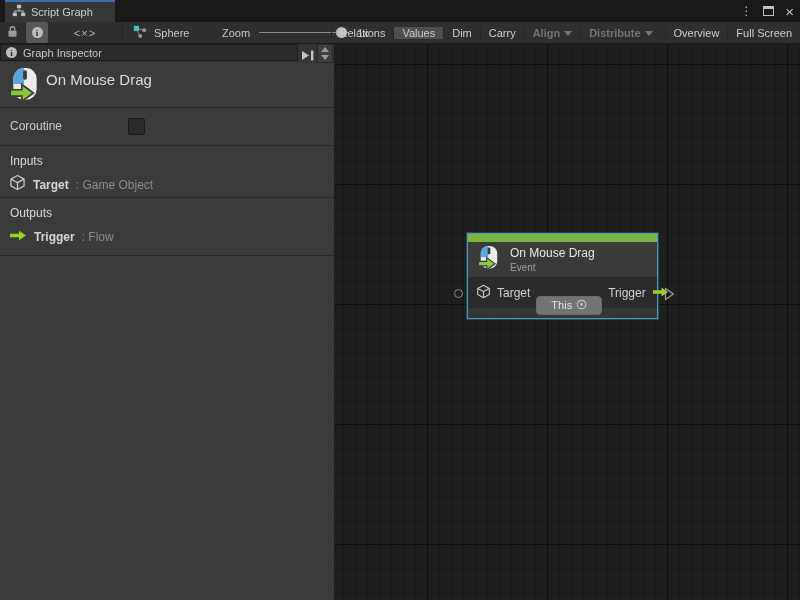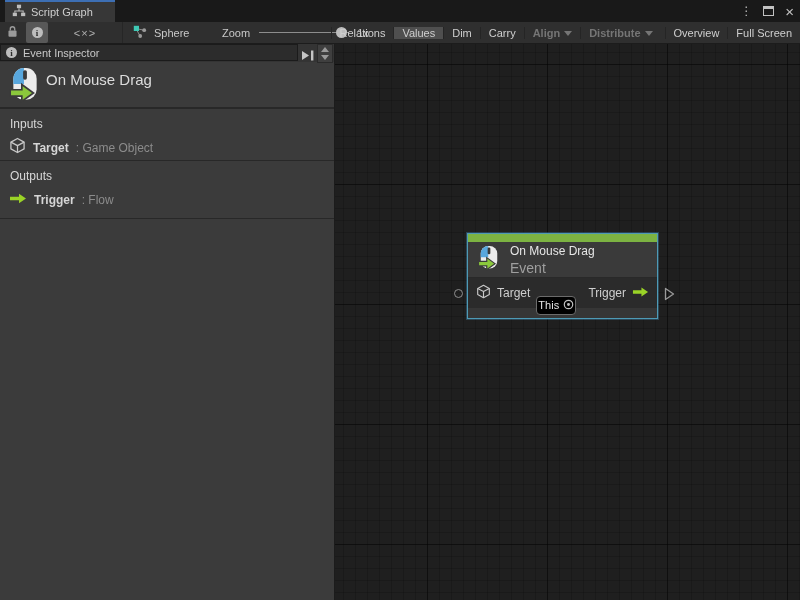--- a/index.html
+++ b/index.html
@@ -100,27 +100,27 @@
     background-position:92px 20px, 92px 20px, 8px 8px, 8px 8px;
   }
   .node {
     position:absolute; left:132px; top:189px; width:191px;
     border:1px solid #4e9ab5; box-shadow:0 0 0 1px rgba(70,150,195,0.35);
     background:#3a3a3a;
   }
   .node-accent { height:8px; background:#7cb342; }
   .node-header { height:36px; display:flex; align-items:center; gap:9px; padding:0 9px; background:#3a3a3a; border-bottom:1px solid #292929; }
   .node-title { font-size:12px; color:#e6e6e6; }
-  .node-sub { font-size:14px; color:#9f9f9f; margin-top:2px; }
+  .node-sub { font-size:10px; color:#9f9f9f; margin-top:2px; }
   .node-body { height:30px; background:#2b2b2b; display:flex; align-items:center; gap:6px; padding:0 8px; }
   .nb-label { font-size:12px; color:#cfcfcf; }
   .chip {
     display:inline-flex; align-items:center; gap:4px;
-    background:#000000; border:1px solid #6b6b6b; border-radius:4px;
-    padding:1px 1px; height:19px;margin-top:24px;
+    background:#737373; border:1px solid #6b6b6b; border-radius:4px;
+    padding:1px 14px; height:19px;margin-top:24px;
   }
   .chip-text { font-size:11px; color:#e3e3e3; }
   .trigger-label { margin-left:auto; }
   .node-footer { height:10px; background:#363636; }
   .port-circle { position:absolute; left:119px; top:245px; width:9px; height:9px; border:1px solid #8e8e8e; border-radius:50%; }
   .port-triangle { position:absolute; left:329px; top:243px; }
 </style>
 </head>
 <body>
 
@@ -209,21 +209,21 @@
       </div>
     </div>
   </div>
 
   <div class="main">
 
     <div class="inspector">
       <div class="insp-header">
         <div class="insp-title-box">
           <span class="info-circle">i</span>
-          <span class="insp-title">Event Inspector</span>
+          <span class="insp-title">Graph Inspector</span>
         </div>
         <span class="dock-btn">
           <svg width="13" height="11" viewBox="0 0 13 11">
             <path d="M1 1 L8 5.5 L1 10 Z" fill="#c4c4c4"></path>
             <rect x="10" y="0.5" width="2.4" height="10" fill="#c4c4c4"></rect>
           </svg>
         </span>
         <div class="spinner">
           <div class="tri-up"></div>
           <div class="tri-down"></div>
@@ -238,20 +238,24 @@
             <rect x="14.2" y="3" width="3.6" height="9" rx="1.6" fill="#3b3b3b"></rect>
             <g stroke="#3b3b3b" stroke-width="1.6">
               <path d="M2 21.5 h11 v-5 l11 8 l-11 8 v-5 H2 Z" fill="#8bc83c"></path>
             </g>
           </svg>
         </span>
         <span class="unit-title">On Mouse Drag</span>
       </div>
       <div class="divider"></div>
 
+      <div class="coroutine-row">
+        <span class="coroutine-label">Coroutine</span>
+        <span class="checkbox"></span>
+      </div>
       <div class="divider"></div>
 
       <div class="section sec-inputs">
         <div class="sec-header">Inputs</div>
         <div class="port-row inputs-row">
           <span>
             <svg width="17" height="17" viewBox="0 0 16 16" fill="none" stroke="#c8c8c8" stroke-width="1.2" stroke-linejoin="round">
               <path d="M8 1.4 L14.2 4.8 V11.2 L8 14.6 L1.8 11.2 V4.8 Z"></path>
               <path d="M1.8 4.8 L8 8.1 L14.2 4.8 M8 8.1 V14.6"></path>
             </svg>

